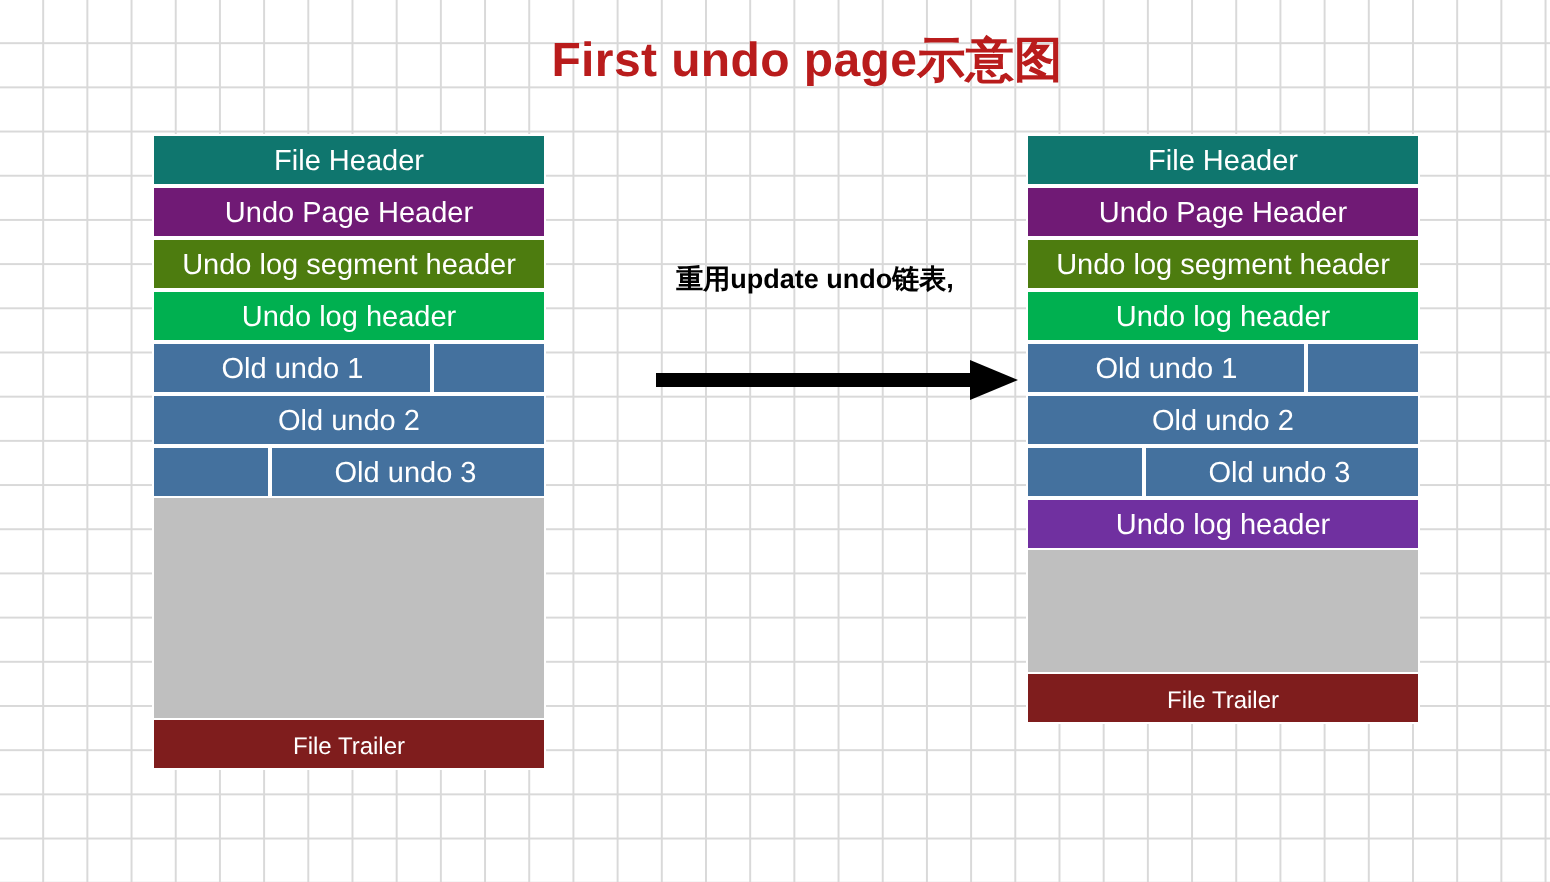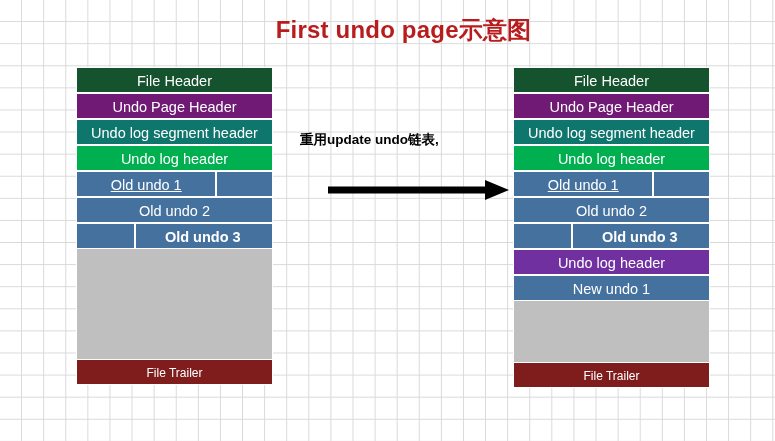--- a/index.html
+++ b/index.html
@@ -52,44 +52,44 @@
     box-sizing: border-box;
     height: 26px;
     line-height: 26px;
     text-align: center;
     font-size: 14.5px;
     color: #ffffff;
     border: 1px solid #ffffff;
     white-space: nowrap;
     overflow: hidden;
   }
-  .row.c-blue   { background-color: #14532d; }
+  .row.c-blue   { background-color: #0f766e; }
   .row.c-amber  { background-color: #701a75; }
-  .row.c-brown  { background-color: #0f766e; }
+  .row.c-brown  { background-color: #4d7c0f; }
   .row.c-green  { background-color: #00b050; }
   .row.c-steel  { background-color: #44719e; }
   .row.c-purple { background-color: #7030a0; }
 
   
   .row .divider {
     position: absolute;
     top: 0;
     bottom: 0;
     width: 2px;
     background-color: #ffffff;
   }
   .row .rowlabel {
     position: relative;
     display: block;
     width: 100%;
     text-align: center;
   }
   
-  .row.split-right .rowlabel { width: 71%; margin-left: 0; text-decoration: underline; }
-  .row.split-left  .rowlabel { width: 71%; margin-left: 29%; font-weight: bold; }
+  .row.split-right .rowlabel { width: 71%; margin-left: 0; }
+  .row.split-left  .rowlabel { width: 71%; margin-left: 29%; }
 
   .spacer {
     box-sizing: border-box;
     background-color: #bfbfbf;
     border-left: 1px solid #ffffff;
     border-right: 1px solid #ffffff;
   }
   #spacer-left  { height: 110px; }
   #spacer-right { height: 61px; }
 
@@ -104,21 +104,21 @@
     border: 1px solid #ffffff;
     white-space: nowrap;
   }
 
   
   #mid-note {
     position: absolute;
     left: 300px;
     top: 130px;
     width: 215px;
-    text-align: left;
+    text-align: center;
     font-size: 13.5px;
     font-weight: bold;
     color: #000000;
     line-height: 19px;
   }
   #mid-arrow {
     position: absolute;
     left: 325px;
     top: 178px;
     width: 185px;
@@ -191,19 +191,16 @@
       <div class="row c-steel">
         <span class="rowlabel">Old undo 2</span>
       </div>
       <div class="row c-steel split-left">
         <span class="divider" style="left: 29%;"></span>
         <span class="rowlabel">Old undo 3</span>
       </div>
       <div class="row c-purple">
         <span class="rowlabel">Undo log header</span>
       </div>
-      <div class="row c-steel">
-        <span class="rowlabel">New undo 1</span>
-      </div>
     </div>
   <div class="spacer" id="spacer-right"></div>
   <div class="trailer">File Trailer</div>
 </div>
 
 </body></html>

